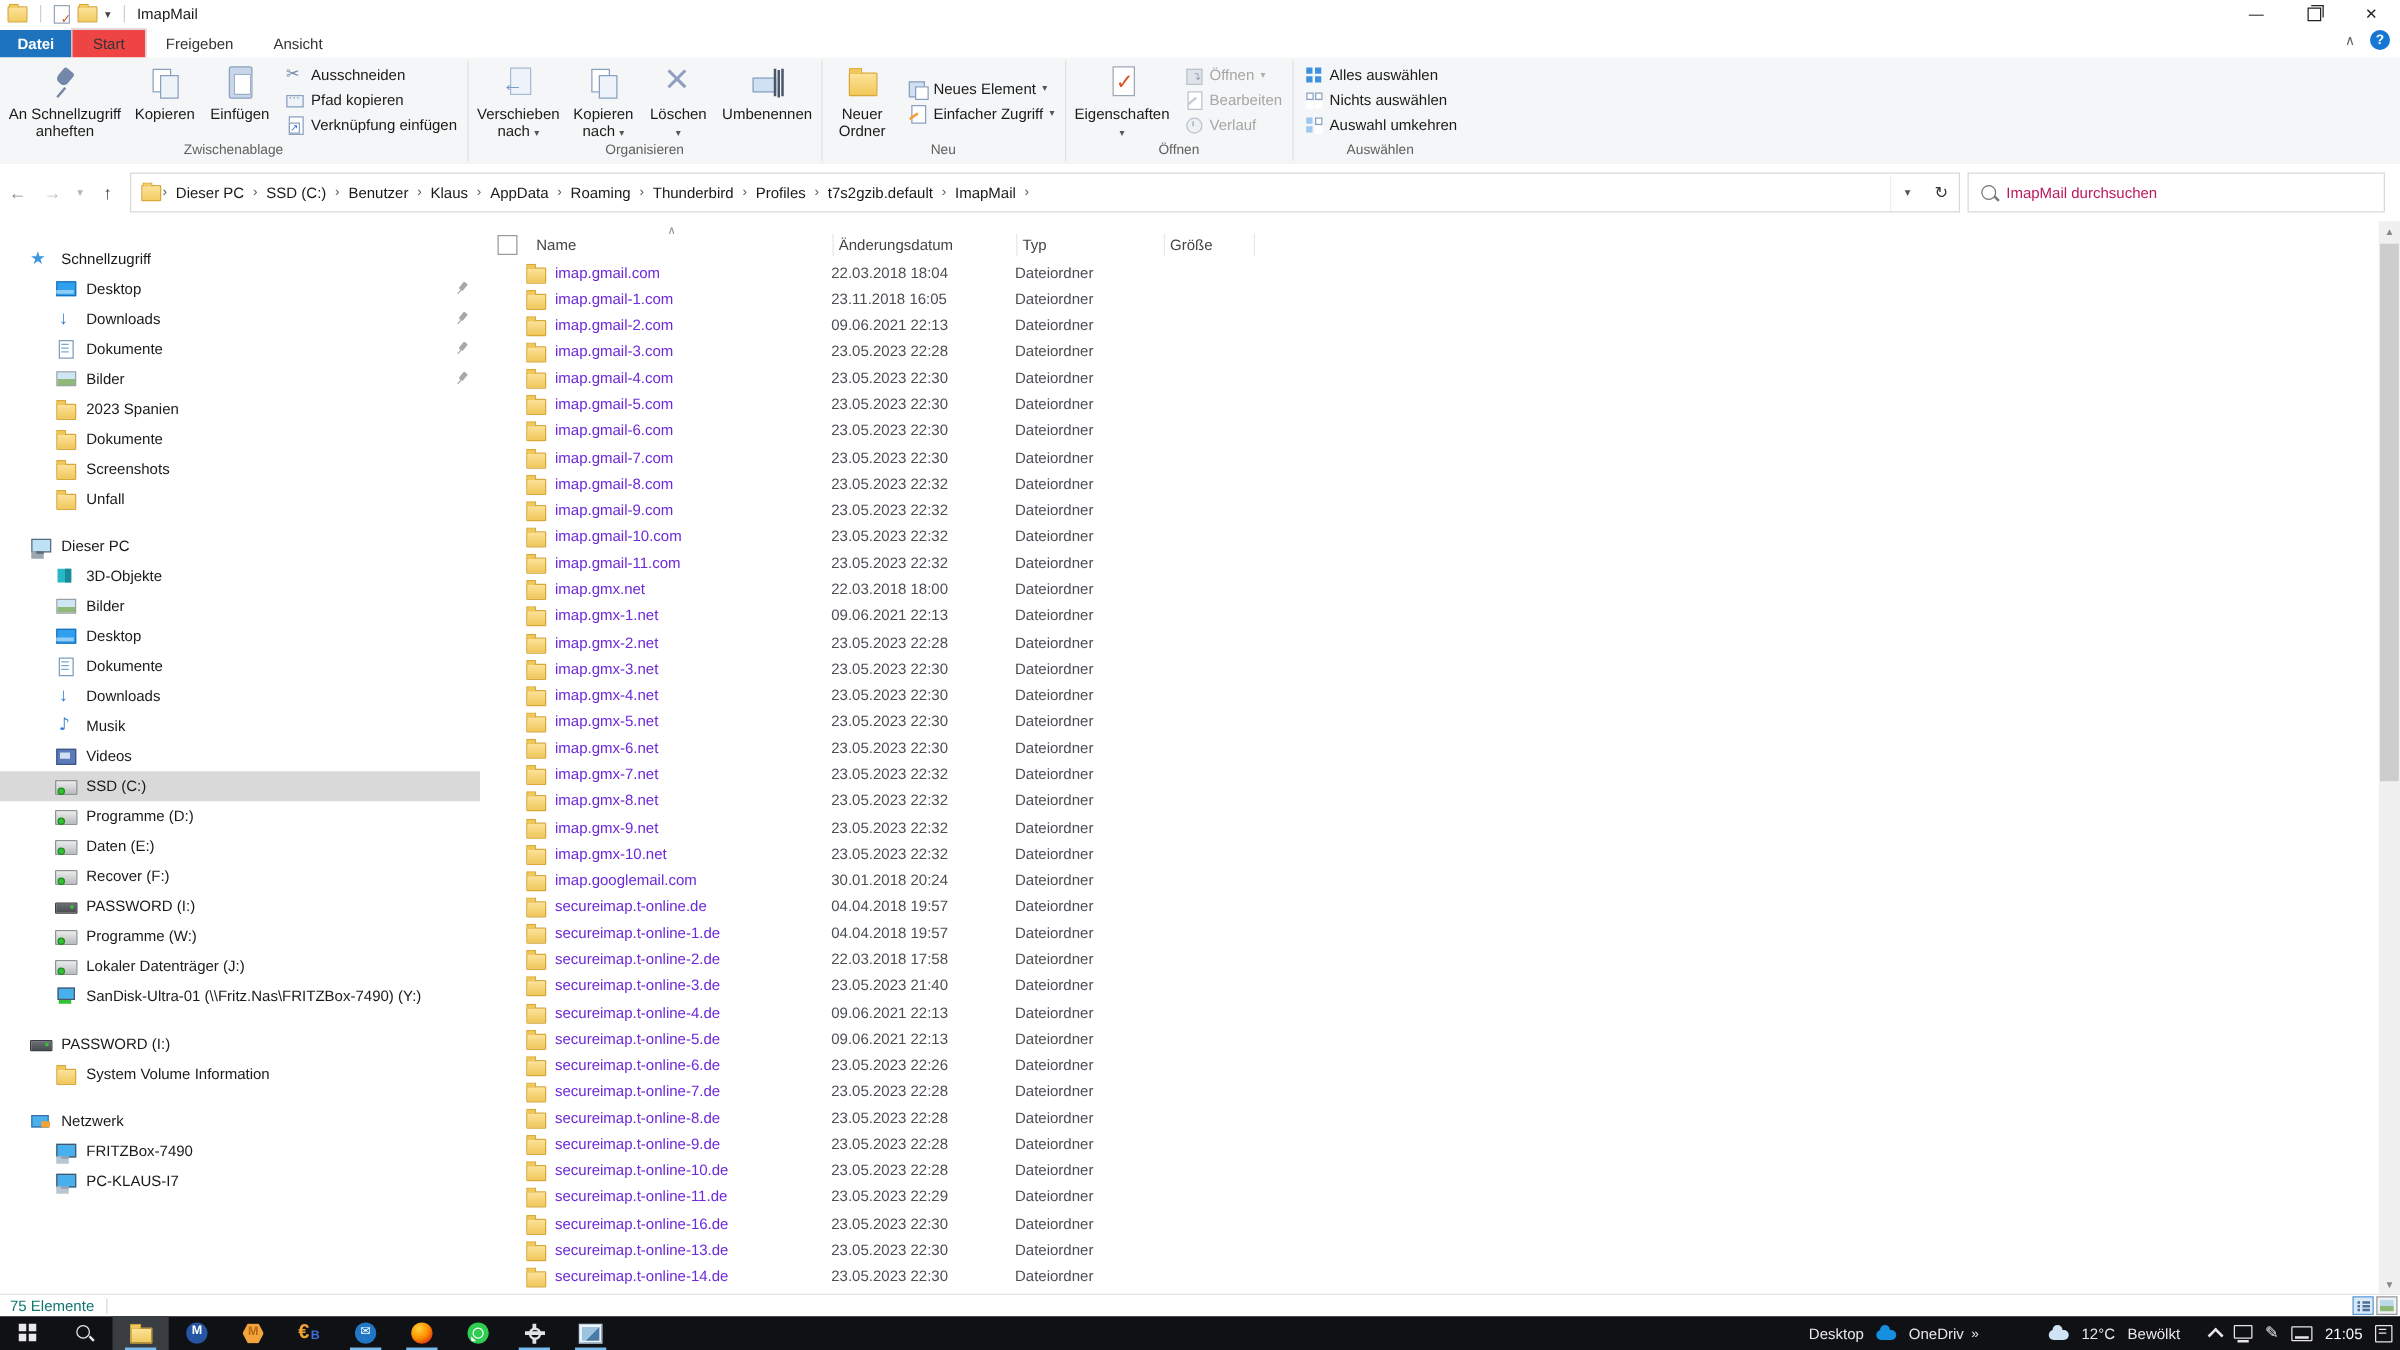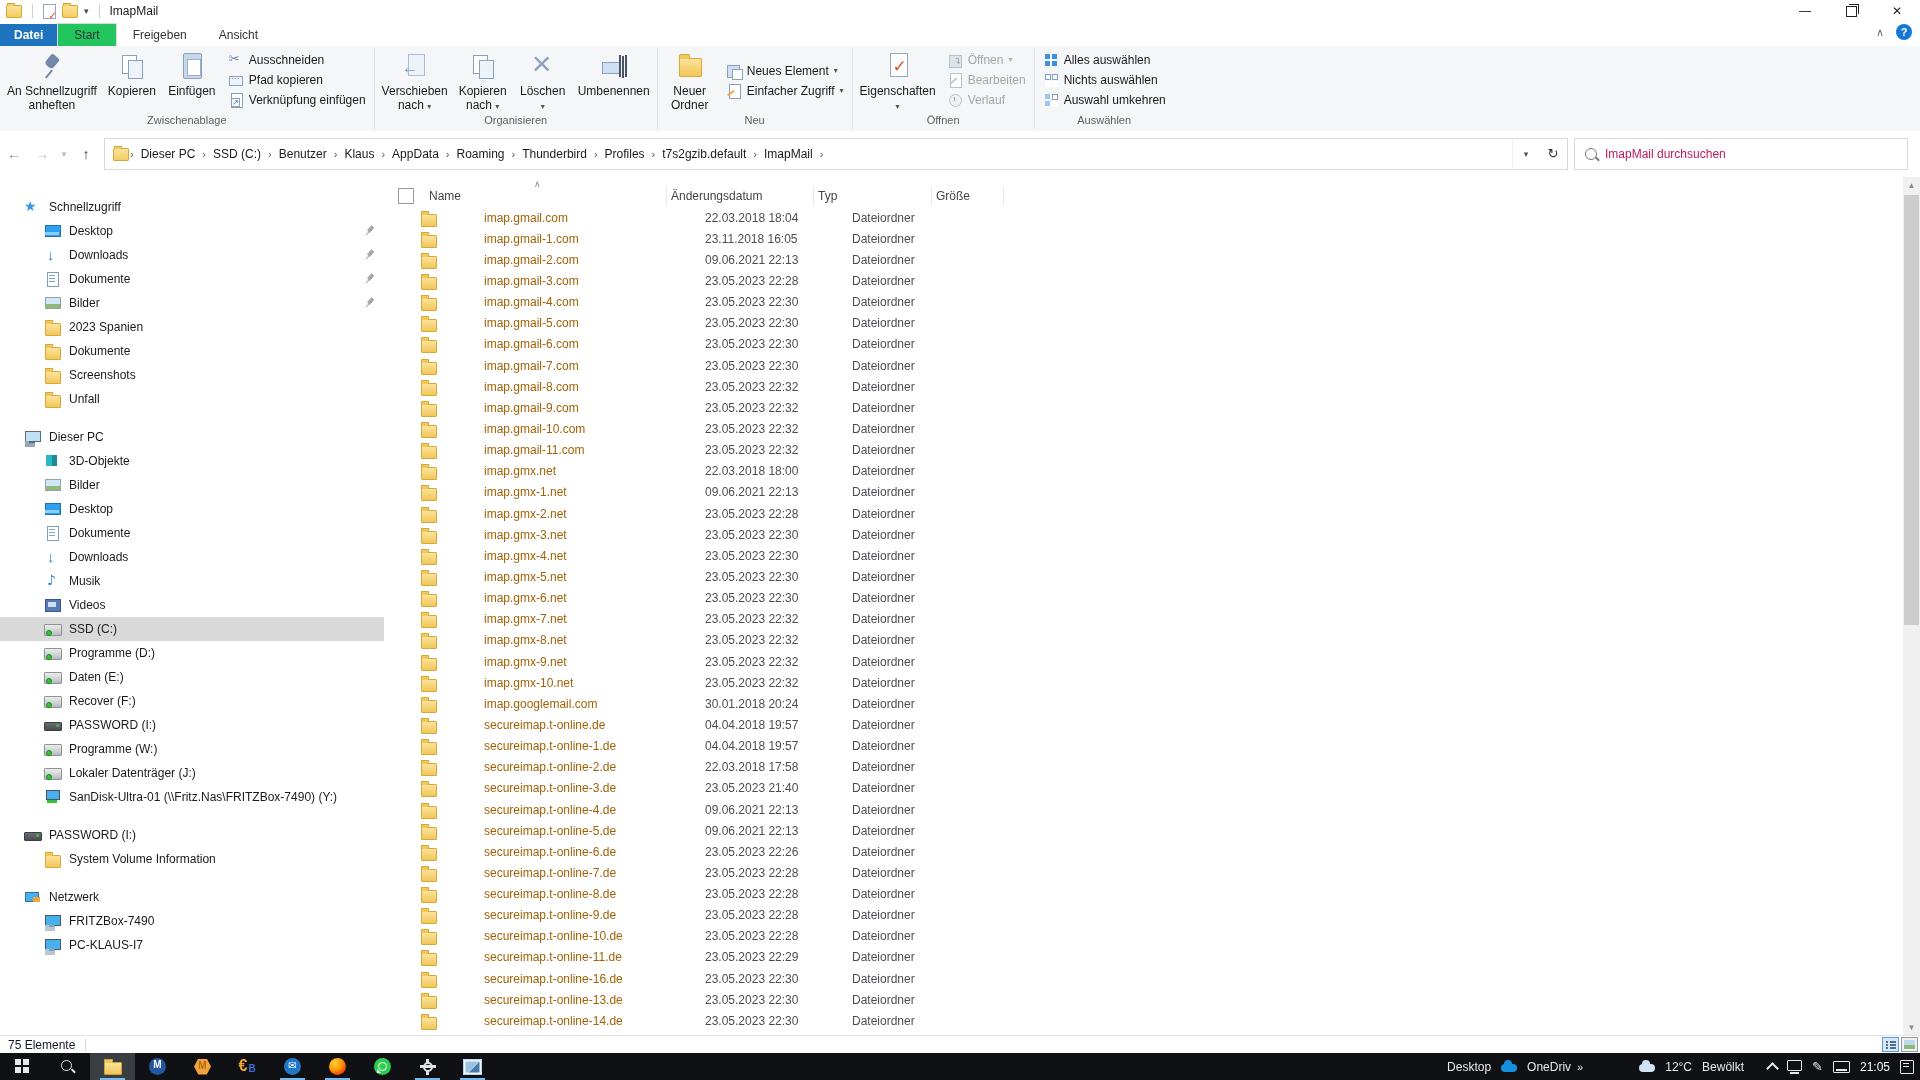--- a/index.html
+++ b/index.html
@@ -15,21 +15,21 @@
   .qat-caret{color:#444;font-size:9px;}
   #win-title{margin-left:6px;color:#1a1a1a;}
   #win-controls{position:absolute;right:0;top:0;height:22px;display:flex;}
   .wc{width:46px;height:22px;display:flex;align-items:center;justify-content:center;color:#222;font-size:12px;}
   .wc-restore i{display:block;width:9px;height:9px;border:1px solid #222;position:relative;background:#fff;}
   .wc-restore i::before{content:"";position:absolute;top:-3px;left:2px;width:9px;height:9px;border:1px solid #222;border-bottom:none;border-left:none;}
   
   #tabsrow{position:absolute;top:22px;left:0;right:0;height:24px;background:#fff;display:flex;align-items:flex-end;font-size:12px;}
   .tab{padding:4px 16px;color:#333;}
   .tab.file{background:#1e73be;color:#fff;font-weight:bold;padding:4px 14px;}
-  .tab.active{background:#22c55e;border:1px solid #d9d9d9;border-bottom:none;text-align:center;}
+  .tab.active{background:#ef4444;border:1px solid #d9d9d9;border-bottom:none;text-align:center;}
   #ribbon-help{position:absolute;right:8px;top:24px;display:flex;gap:12px;align-items:center;}
   .help-chev{color:#666;font-size:11px;}
   .help-q{width:16px;height:16px;border-radius:50%;background:#1477d4;color:#fff;font-size:11px;font-weight:bold;display:flex;align-items:center;justify-content:center;}
   
   #ribbon{position:absolute;top:46px;left:0;right:0;height:85px;background:#f5f6f7;border-bottom:1px solid #e4e4e4;display:flex;}
   .rgroup{display:flex;flex-direction:column;padding:2px 2px 0 2px;}
   .rsep{width:1px;background:#e2e2e2;margin:2px 0;}
   .rcontent{height:66px;display:flex;align-items:flex-start;}
   .rlabel{height:15px;text-align:center;font-size:11px;color:#606060;}
   .rbig{display:flex;flex-direction:column;align-items:center;padding:2px 5px;min-width:50px;}
@@ -142,32 +142,32 @@
   .hk{border-right:1px solid #e8e8e8;height:18px;display:flex;align-items:center;box-sizing:border-box;}
   #hdr-check{width:14px;height:14px;border:1px solid #9a9a9a;background:#fff;margin-right:8px;flex:none;}
   .h-name{width:245px;padding-left:7px;}
   .h-date{width:147px;padding-left:4px;}
   .h-type{width:118px;padding-left:4px;}
   .h-size{width:72px;padding-left:4px;}
   #sort-caret{position:absolute;left:150px;top:-6px;color:#888;font-size:9px;}
   #rows{position:absolute;top:30px;left:0;right:0;bottom:0;overflow:hidden;}
   .frow{height:21.15px;display:flex;align-items:center;padding-left:36px;font-size:12px;}
   .frow .ic{margin-right:7px;}
-  .fname{width:221px;color:#a16207;white-space:nowrap;overflow:hidden;margin-left:40px;}
+  .fname{width:221px;color:#6d28d9;white-space:nowrap;overflow:hidden;}
   .fdate{width:147px;color:#4a4d52;}
   .ftype{width:118px;color:#4a4d52;}
   .fsize{width:72px;}
   
   #vscroll{position:absolute;right:0;top:0;width:17px;bottom:0;background:#f0f0f0;}
   .scr-arrow{height:17px;display:flex;align-items:center;justify-content:center;color:#8a8a8a;font-size:8px;}
   #scr-thumb{position:absolute;top:18px;left:1px;right:1px;height:430px;background:#cdcdcd;}
   .scr-down{position:absolute;bottom:0;left:0;right:0;}
   
   #statusbar{position:absolute;left:0;right:0;bottom:27px;height:17px;border-top:1px solid #e4e4e4;background:#fff;font-size:12px;display:flex;align-items:center;}
-  #status-count{padding-left:8px;color:#0f172a;}
+  #status-count{padding-left:8px;color:#0f766e;}
   .status-div{width:1px;height:12px;background:#d9d9d9;margin-left:10px;}
   #view-toggles{position:absolute;right:2px;top:0;bottom:0;display:flex;align-items:center;gap:2px;}
   .vt{width:17px;height:15px;position:relative;box-sizing:border-box;}
   .vt-details{border:1px solid #5e9ad6;background:#d8e9f7;}
   .vt-details::before{content:"";position:absolute;left:3px;top:3px;width:2px;height:2px;background:#4a6e96;box-shadow:0 3px #4a6e96,0 6px #4a6e96;}
   .vt-details::after{content:"";position:absolute;left:7px;top:3px;width:6px;height:2px;background:#4a6e96;box-shadow:0 3px #4a6e96,0 6px #4a6e96;}
   .vt-thumb{border:1px solid #9a9a9a;background:#eef2f5;}
   .vt-thumb::before{content:"";position:absolute;left:2px;top:2px;right:2px;bottom:2px;background:linear-gradient(180deg,#bcd9ea 55%,#8fb977 55%);}
   
   #taskbar{position:absolute;left:0;right:0;bottom:0;height:27px;background:#101114;display:flex;align-items:stretch;color:#e8e8e8;font-size:12px;}

